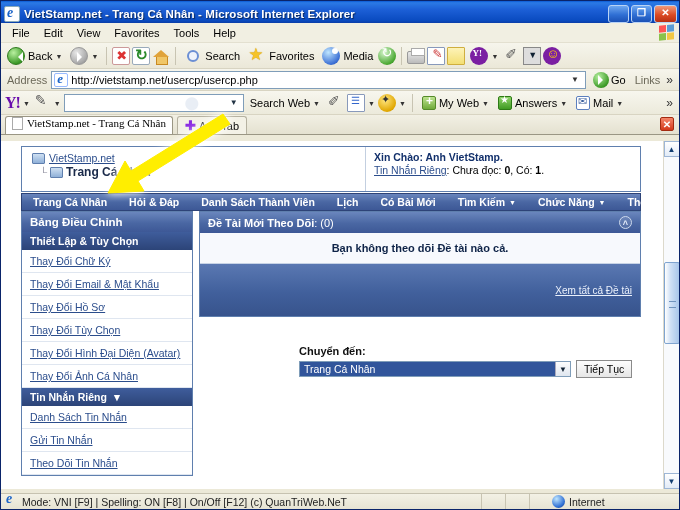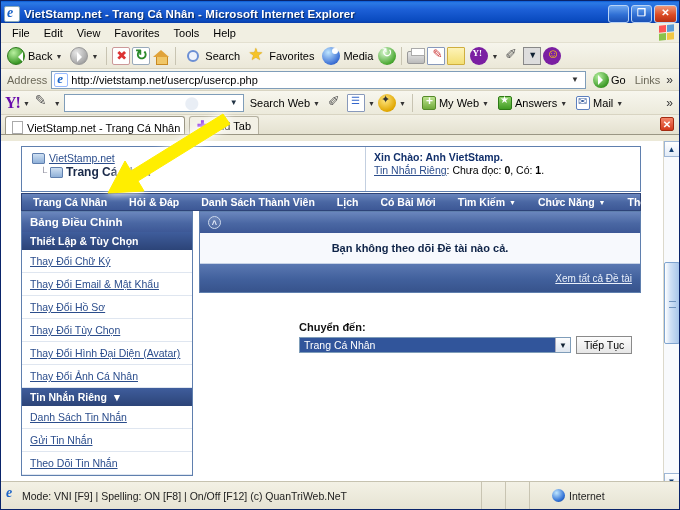--- a/index.html
+++ b/index.html
@@ -196,22 +196,22 @@
   .ico.target::after{content:"\2726";position:absolute;left:3px;top:-1px;color:#333;font-size:11px;}
 
   
   .tabbar {
     height: 20px; background: linear-gradient(to bottom,#f2f0e4,#e4e1d0);
     display:flex; align-items:flex-end; padding:0 4px; gap:4px;
     border-bottom:1px solid #9a9684; position: relative;
   }
   .tab {
     height: 18px; background:#fff; border:1px solid #9a9684; border-bottom:none;
-    border-radius:3px 3px 0 0; display:flex;align-items:flex-end;gap:4px;
-    padding:0 6px; font-size:11px; max-width:180px; overflow:hidden; white-space:nowrap;
+    border-radius:3px 3px 0 0; display:flex;align-items:flex-start;gap:4px;
+    padding:0 6px; font-size:11px; max-width:180px; overflow:hidden; white-space:nowrap;font-family:Liberation Serif, serif;
   }
   .page-ico{width:11px;height:13px;background:#fff;border:1px solid #aaa;flex:none;}
   .addtab { display:flex;align-items:center;gap:3px;font-size:11px;background:#f3f1e6;border:1px solid #b5b1a0;border-bottom:none;border-radius:3px 3px 0 0;height:18px;padding:0 7px;}
   .plus{color:#8a2be2;font-weight:bold;font-size:13px;}
   .tabclose {
     position:absolute; right:5px; top:2px; width:14px;height:14px;
     background:linear-gradient(#f4866a,#d3381a); border:1px solid #a32a10;border-radius:2px;
     color:#fff;font-size:10px;font-weight:bold;display:flex;align-items:center;justify-content:center;
   }
 
@@ -303,21 +303,21 @@
     width:13px;height:13px;border-radius:50%;border:1px solid #cdd9ec;
     color:#e7eefb;font-size:9px;display:flex;align-items:center;justify-content:center;
     background:rgba(255,255,255,.10);
   }
   .panel-body{
     background:#f7f9fd;text-align:center;font-weight:bold;font-size:11px;
     color:#0f2448;padding:9px 0;border-bottom:1px solid #c7d3e6;
   }
   .panel-foot{
     background:linear-gradient(to bottom,#5a78b2,#41609c 55%,#37538c);
-    padding:8px 8px;text-align:right;
+    padding:20px 8px;text-align:right;
   }
   .panel-foot a{color:#eaf0fb;text-decoration:underline;font-size:10px;}
   .jumpbox{margin-top:28px;padding-left:100px;}
   .jump-lbl{font-weight:bold;font-size:11px;color:#111;margin-bottom:3px;}
   .jump-row{display:flex;align-items:center;gap:5px;}
   .jump-sel{
     width:272px;height:16px;border:1px solid #7f9db9;background:#fff;
     display:flex;align-items:center;
   }
   .jump-sel .val{
@@ -330,21 +330,21 @@
     font-size:8px;color:#123;
   }
   .jump-btn{
     height:18px;border:1px solid #8a8a8a;
     background:linear-gradient(#fdfdfd,#e6e6e6);
     font-size:10.5px;padding:0 7px;display:flex;align-items:center;
   }
 
   
   .statusbar{
-    position:absolute;left:0;right:0;bottom:0;height:28px;
+    position:absolute;left:0;right:0;bottom:0;height:16px;
     background:linear-gradient(to bottom,#f3f1e5,#e6e3d3);
     border-top:1px solid #c6c2b0;
     display:flex;align-items:center;font-size:10.5px;color:#222;
   }
   .st-ie{width:14px;height:14px;position:relative;margin:0 3px 0 4px;flex:none;}
   .st-ie::after{content:"e";position:absolute;left:1px;top:-4px;font-family:"Liberation Serif",serif;font-style:italic;font-weight:bold;font-size:14px;color:#1b64c8;}
   .st-text{flex:1 1 auto;white-space:nowrap;overflow:hidden;}
   .st-cell{width:24px;height:100%;border-left:1px solid #c8c4b2;}
   .st-zone{
     width:150px;border-left:1px solid #c8c4b2;height:100%;
@@ -569,20 +569,23 @@
               <span class="nv-caret">▼</span>
             </div>
             <a class="side-link">Danh Sách Tin Nhắn</a>
             <a class="side-link">Gửi Tin Nhắn</a>
             <a class="side-link">Theo Dõi Tin Nhắn</a>
           </div>
 
           <div class="maincol">
             <div class="panel">
               <div class="panel-head">
+                <div>
+                  <span>Đề Tài Mới Theo Dõi</span><span class="cnt">: (0)</span>
+                </div>
                 <span class="collapse-ico">˄</span>
               </div>
               <div class="panel-body">Bạn không theo dõi Đề tài nào cả.</div>
               <div class="panel-foot">
                 <a>Xem tất cả Đề tài</a>
               </div>
             </div>
 
             <div class="jumpbox">
               <div class="jump-lbl">Chuyển đến:</div>

